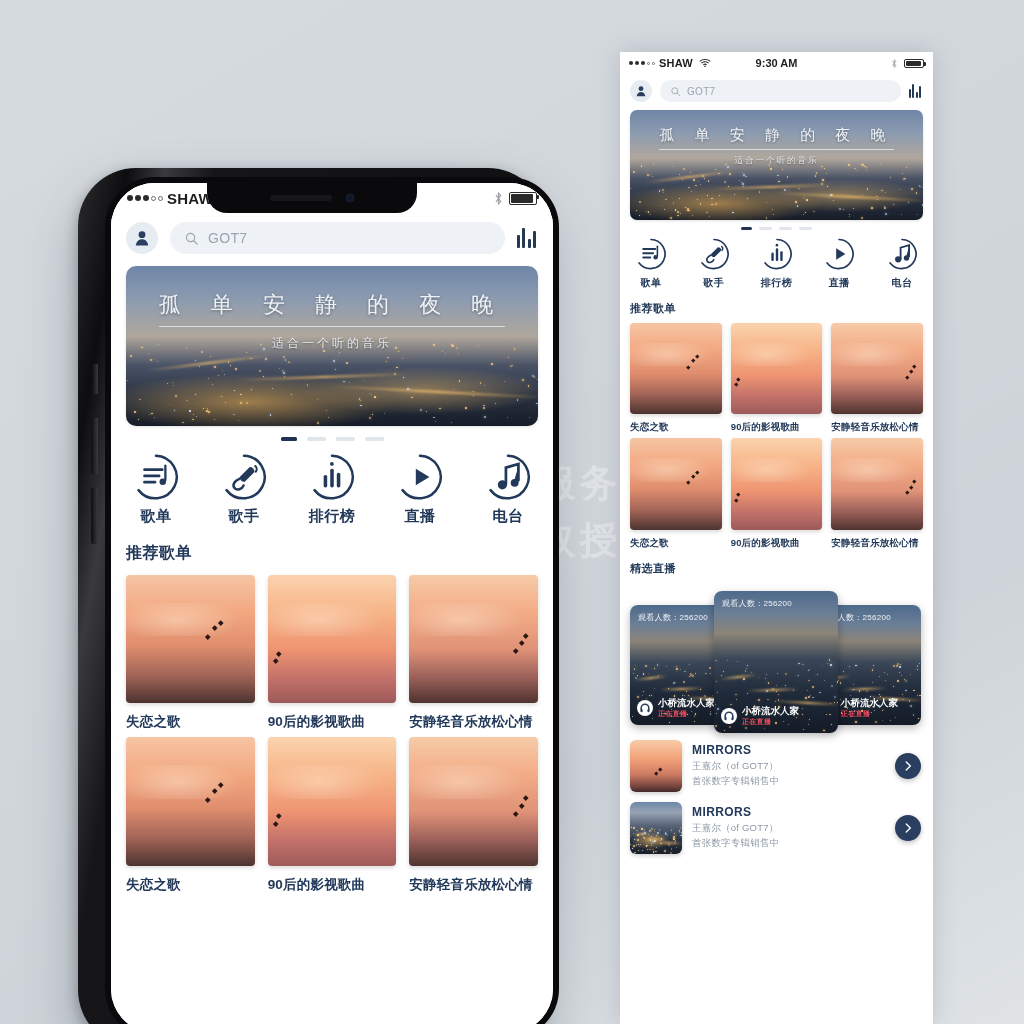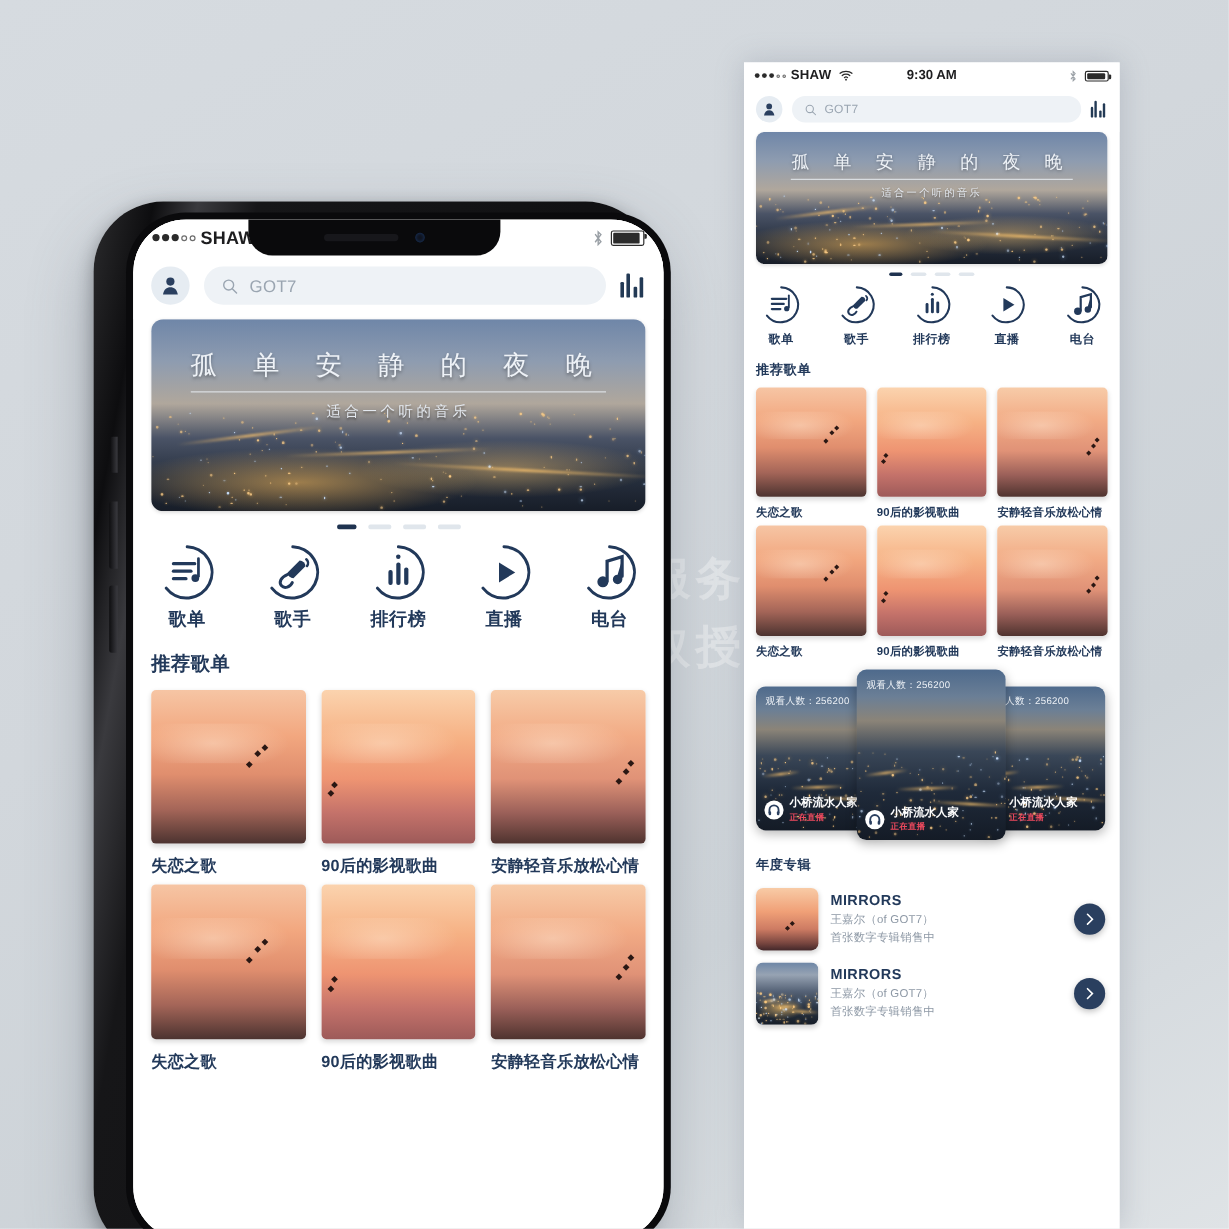--- a/index.html
+++ b/index.html
@@ -557,20 +557,21 @@
             <div class="haze"></div>
             <div class="birds">
               <i style="left: 86%; top: 52%;"></i>
               <i style="left: 81%; top: 58%;"></i>
               <i style="left: 89%; top: 46%;"></i>
             </div>
           </div>
           <div class="pl-name">安静轻音乐放松心情</div>
         </div>
       </div>
+      <div class="sectitle">精选直播</div>
       <div class="live-wrap">
         <div class="live-card" style="left: 10px; top: 20px; width: 108px; height: 120px; z-index: 1;">
           <div class="bg-city">
             <i style="position: absolute; display: block; border-radius: 50%; top: 96.4431%; left: 59.1705%; width: 1.42655px; height: 1.42655px; background: rgb(255, 208, 138); opacity: 0.82892; box-shadow: rgb(255, 190, 99) 0px 0px 1.66423px;"></i>
             <i style="position: absolute; display: block; border-radius: 50%; top: 69.3687%; left: 22.4601%; width: 0.819705px; height: 0.819705px; background: rgb(207, 228, 255); opacity: 0.522546; box-shadow: rgb(158, 200, 255) 0px 0px 3.41623px;"></i>
             <i style="position: absolute; display: block; border-radius: 50%; top: 75.1648%; left: 40.3794%; width: 1.75545px; height: 1.75545px; background: rgb(255, 208, 138); opacity: 0.943951; box-shadow: rgb(255, 190, 99) 0px 0px 2.08952px;"></i>
             <i style="position: absolute; display: block; border-radius: 50%; top: 80.4979%; left: 46.2616%; width: 0.500456px; height: 0.500456px; background: rgb(207, 228, 255); opacity: 0.493133; box-shadow: rgb(158, 200, 255) 0px 0px 1.01744px;"></i>
             <i style="position: absolute; display: block; border-radius: 50%; top: 52.0346%; left: 73.4401%; width: 1.72139px; height: 1.72139px; background: rgb(255, 208, 138); opacity: 0.570093; box-shadow: rgb(255, 190, 99) 0px 0px 1.03332px;"></i>
             <i style="position: absolute; display: block; border-radius: 50%; top: 56.4418%; left: 55.2482%; width: 1.68491px; height: 1.68491px; background: rgb(255, 208, 138); opacity: 0.77483; box-shadow: rgb(255, 190, 99) 0px 0px 2.9705px;"></i>
             <i style="position: absolute; display: block; border-radius: 50%; top: 60.386%; left: 25.0193%; width: 0.857694px; height: 0.857694px; background: rgb(255, 208, 138); opacity: 0.707346; box-shadow: rgb(255, 190, 99) 0px 0px 2.6623px;"></i>
@@ -892,21 +893,20 @@
                 <rect x="16.8" y="14" width="4.2" height="6.6" fill="#2a3f5f" rx="2"></rect>
               </svg>
             </div>
             <div>
               <div class="live-name">小桥流水人家</div>
               <div class="live-on">正在直播</div>
             </div>
           </div>
         </div>
       </div>
-      <div class="sectitle">年度专辑</div>
       <div class="album-row">
         <div class="album-cover sunset">
           <div class="birds">
             <i style="left: 55%; top: 55%;"></i>
             <i style="left: 48%; top: 62%;"></i>
           </div>
         </div>
         <div class="album-info">
           <div class="album-title">MIRRORS</div>
           <div class="album-artist">王嘉尔（of GOT7）</div>

